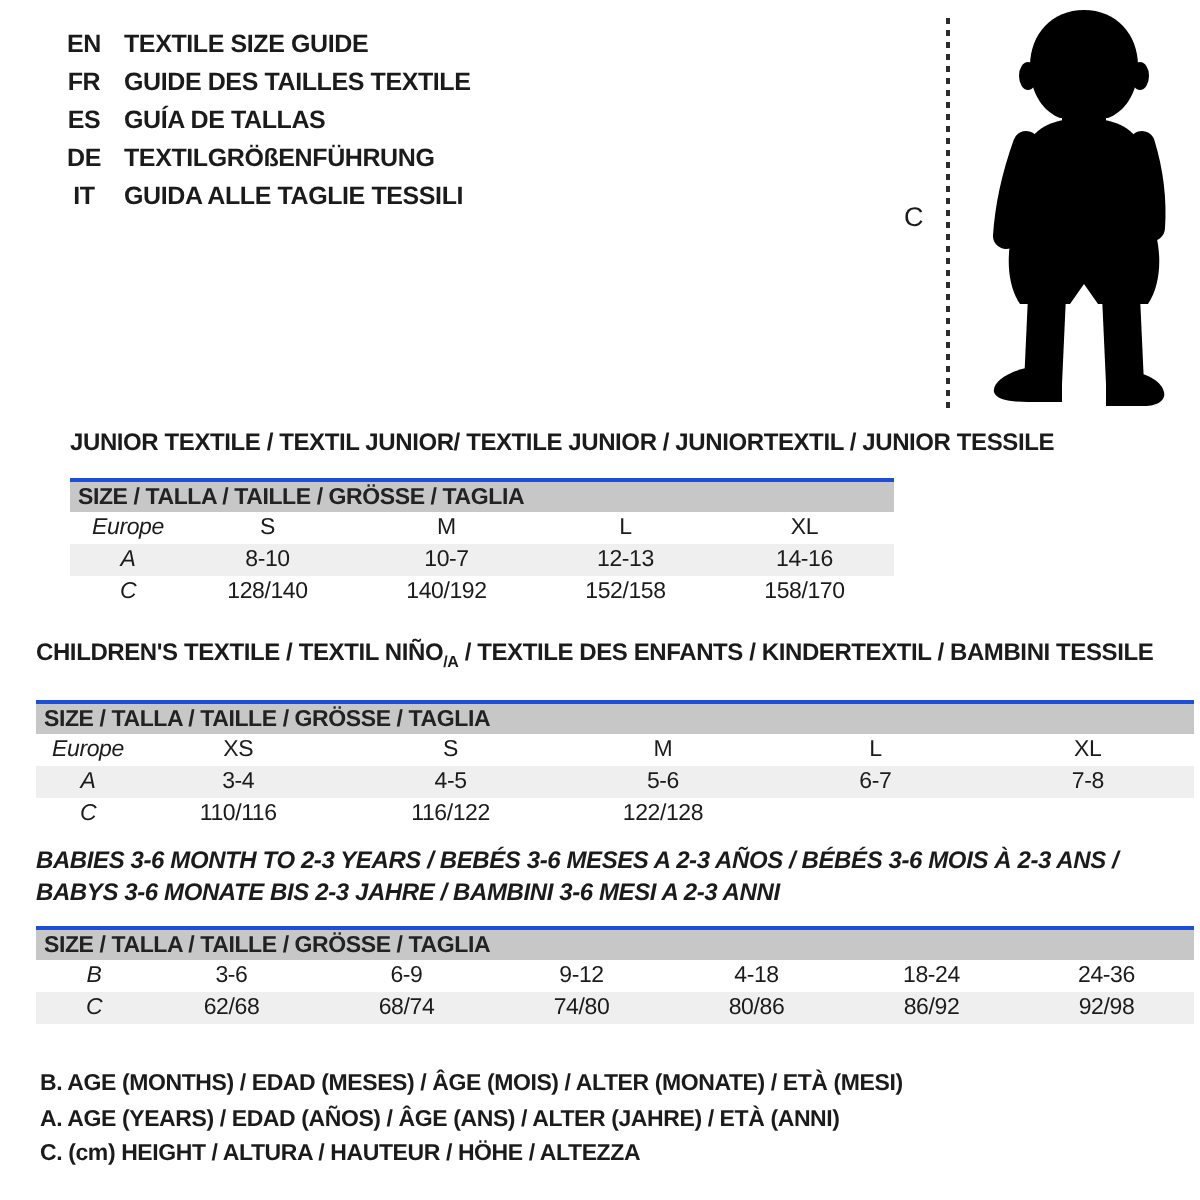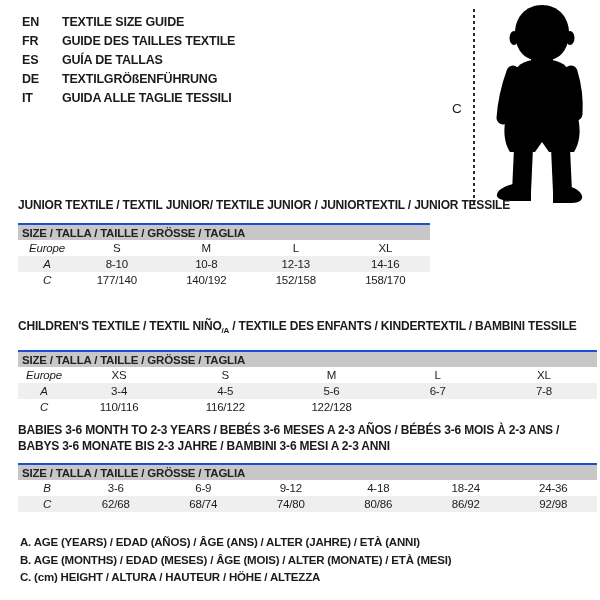--- a/index.html
+++ b/index.html
@@ -8,21 +8,21 @@
     font-family:"Liberation Sans",sans-serif;
     color:#1b1b1b;
     letter-spacing:-0.2px;
     overflow:hidden;
   }
   .sheet{position:relative;width:600px;height:600px;background:#fff;}
 
   
   .lang-list{position:absolute;left:22px;top:13px;}
   .lang-row{display:flex;height:19px;line-height:19px;font-size:12.5px;font-weight:bold;}
-  .lang-code{width:40px;}
+  .lang-code{width:40px;text-align:center;}
   .lang-label{white-space:nowrap;}
 
   
   .figure{position:absolute;left:440px;top:0;width:160px;height:215px;}
   .measure-line{
     position:absolute;left:33px;top:9px;width:2px;height:198px;
     background-image:repeating-linear-gradient(to bottom,#2b2b2b 0px,#2b2b2b 3px,transparent 3px,transparent 6px);
   }
   .measure-label{position:absolute;left:12px;top:101px;font-size:13.5px;font-weight:500;}
   .silhouette{position:absolute;left:46px;top:2px;}
@@ -37,26 +37,26 @@
     font-size:11.5px;font-weight:bold;padding-left:4px;
     box-sizing:border-box;color:#222;
   }
   .trow{display:grid;height:16px;line-height:16px;font-size:11.5px;}
   .trow.shade{background:#efefef;}
   .trow .lbl{padding-left:4px;text-align:center;font-style:italic;}
   .trow .val{text-align:center;}
   #t1 .trow{grid-template-columns:54px repeat(4,1fr);}
   #t2 .trow{grid-template-columns:48px repeat(5,1fr);}
   #t3 .trow{grid-template-columns:54px repeat(6,1fr);}
-  #t1{top:198px;width:412px;}
+  #t1{top:214px;width:412px;margin-left:17px;}
   #t1 .tbl-title{margin-bottom:11px;}
   #t2{top:319px;width:579px;}
   #t2 .tbl-title{margin-bottom:12px;}
   #t3{top:422px;width:579px;}
-  #t3 .tbl-title{line-height:16px;margin-bottom:9px;}
+  #t3 .tbl-title{line-height:16px;margin-bottom:9px;font-style:italic;}
 
   
   .legend{position:absolute;left:20px;top:534px;}
   .legend-line{font-size:11.5px;font-weight:bold;line-height:17.5px;white-space:nowrap;}
 </style>
 </head>
 <body>
 
 <div class="sheet">
 
@@ -110,27 +110,27 @@
     <div class="trow">
       <span class="lbl">Europe</span>
       <span class="val">S</span>
       <span class="val">M</span>
       <span class="val">L</span>
       <span class="val">XL</span>
     </div>
     <div class="trow shade">
       <span class="lbl">A</span>
       <span class="val">8-10</span>
-      <span class="val">10-8</span>
+      <span class="val">10-7</span>
       <span class="val">12-13</span>
       <span class="val">14-16</span>
     </div>
     <div class="trow">
       <span class="lbl">C</span>
-      <span class="val">177/140</span>
+      <span class="val">128/140</span>
       <span class="val">140/192</span>
       <span class="val">152/158</span>
       <span class="val">158/170</span>
     </div>
   </section>
 
   <section class="tblock" id="t2">
     <div class="tbl-title"><span>CHILDREN'S TEXTILE / TEXTIL NIÑO</span><sub>/A</sub><span> / TEXTILE DES ENFANTS / KINDERTEXTIL / BAMBINI TESSILE</span></div>
     <div class="size-bar">SIZE / TALLA / TAILLE / GRÖSSE / TAGLIA</div>
     <div class="trow">
@@ -177,18 +177,18 @@
       <span class="val">62/68</span>
       <span class="val">68/74</span>
       <span class="val">74/80</span>
       <span class="val">80/86</span>
       <span class="val">86/92</span>
       <span class="val">92/98</span>
     </div>
   </section>
 
   <div class="legend">
+    <div class="legend-line">B. AGE (MONTHS) / EDAD (MESES) / ÂGE (MOIS) / ALTER (MONATE) / ETÀ (MESI)</div>
     <div class="legend-line">A. AGE (YEARS) / EDAD (AÑOS) / ÂGE (ANS) / ALTER (JAHRE) / ETÀ (ANNI)</div>
-    <div class="legend-line">B. AGE (MONTHS) / EDAD (MESES) / ÂGE (MOIS) / ALTER (MONATE) / ETÀ (MESI)</div>
     <div class="legend-line">C. (cm) HEIGHT / ALTURA / HAUTEUR / HÖHE / ALTEZZA</div>
   </div>
 
 </div>
 
 </body></html>

